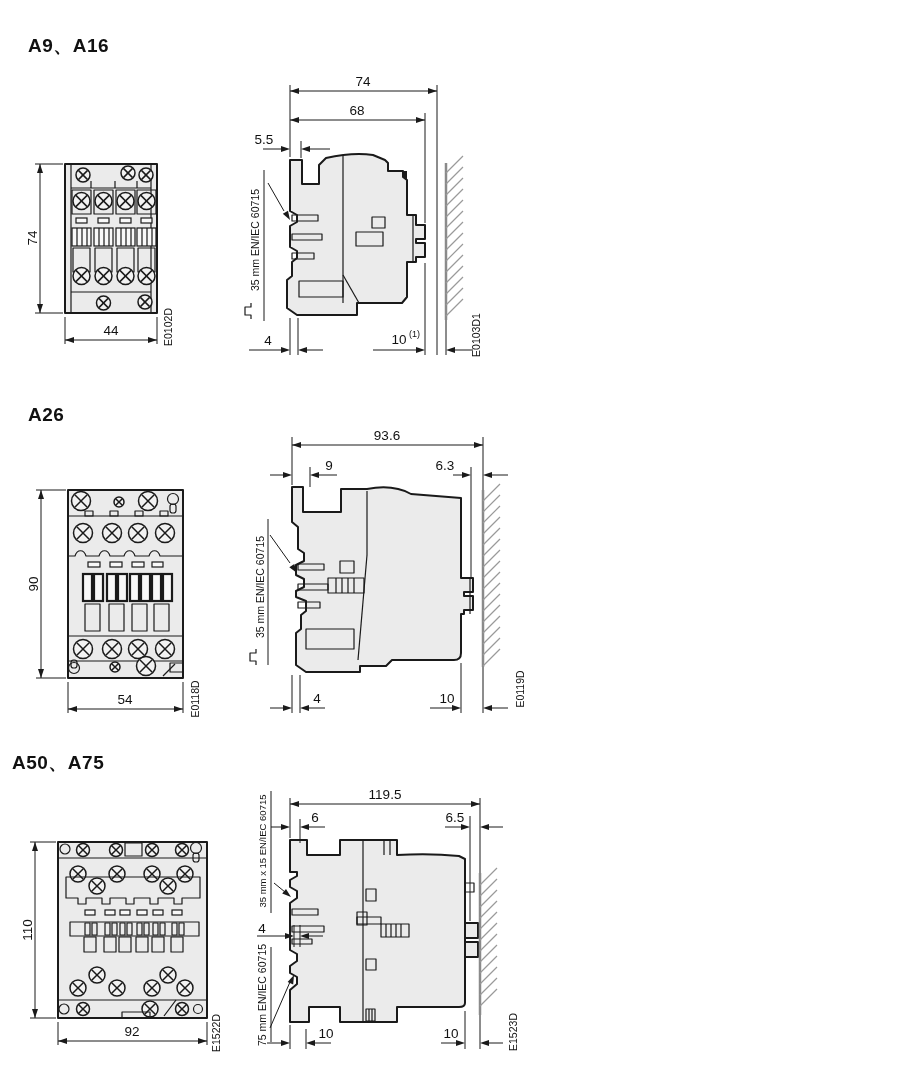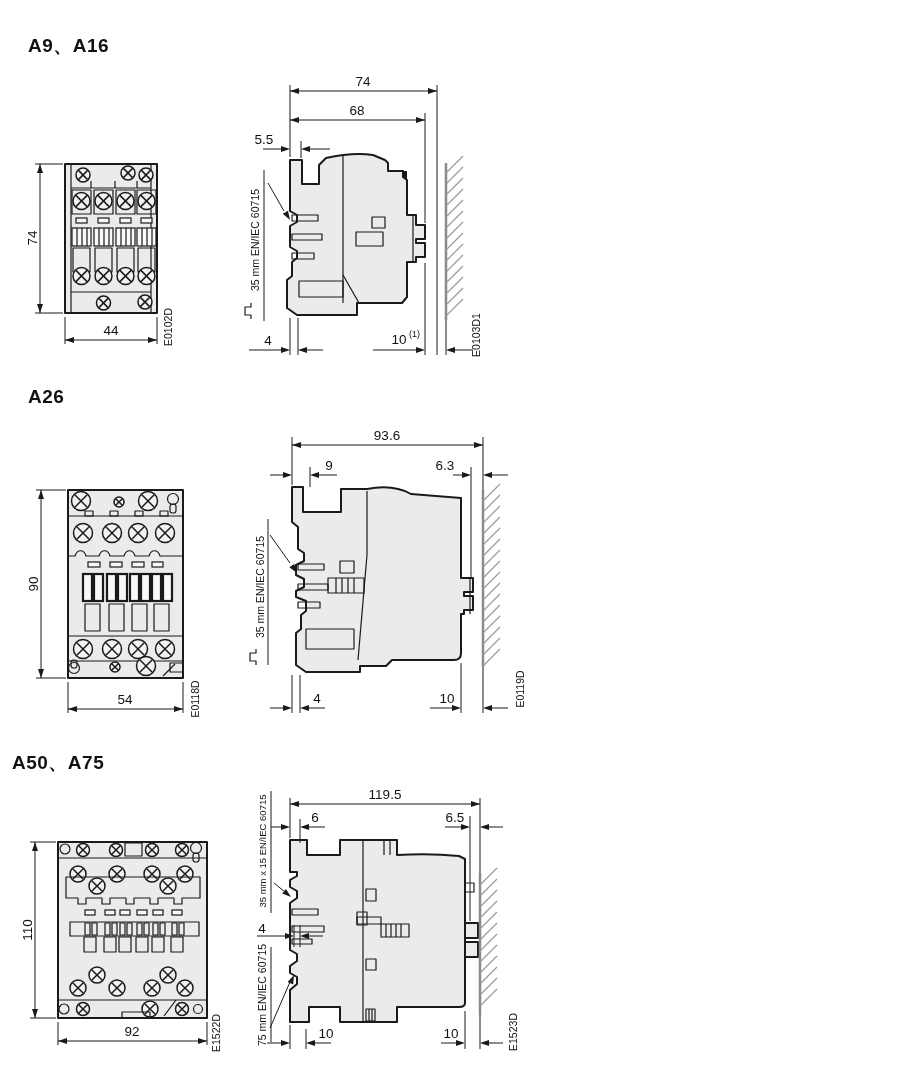--- a/index.html
+++ b/index.html
@@ -170,21 +170,21 @@
       <line class="dim" x1="138" y1="285" x2="181" y2="285"></line>
         <line class="dim" x1="220" y1="285" x2="238" y2="285"></line>
       <path class="ah" d="M190,285l-9,-3v6z"></path>
         <path class="ah" d="M211,285l9,-3v6z"></path>
       <text class="t" x="164" y="279">10</text>
       <text class="ts" x="174" y="272">(1)</text>
     </g>
     <text class="tid" transform="rotate(-90 241 270)" x="241" y="274">E0103D1</text>
   </svg>
 
-  <div class="heading" style="left:28px;top:386px">A26</div>
+  <div class="heading" style="left:28px;top:404px">A26</div>
 
   <svg style="left:28px;top:478px" width="185" height="240" viewBox="0 0 185 240">
     <defs>
       <g id="f2b" class="scr">
           <circle r="9.5"></circle>
           <line x1="-6.2" y1="-6.2" x2="6.2" y2="6.2"></line>
           <line x1="-6.2" y1="6.2" x2="6.2" y2="-6.2"></line>
         </g>
       <g id="f2s" class="scr">
           <circle r="5"></circle>

